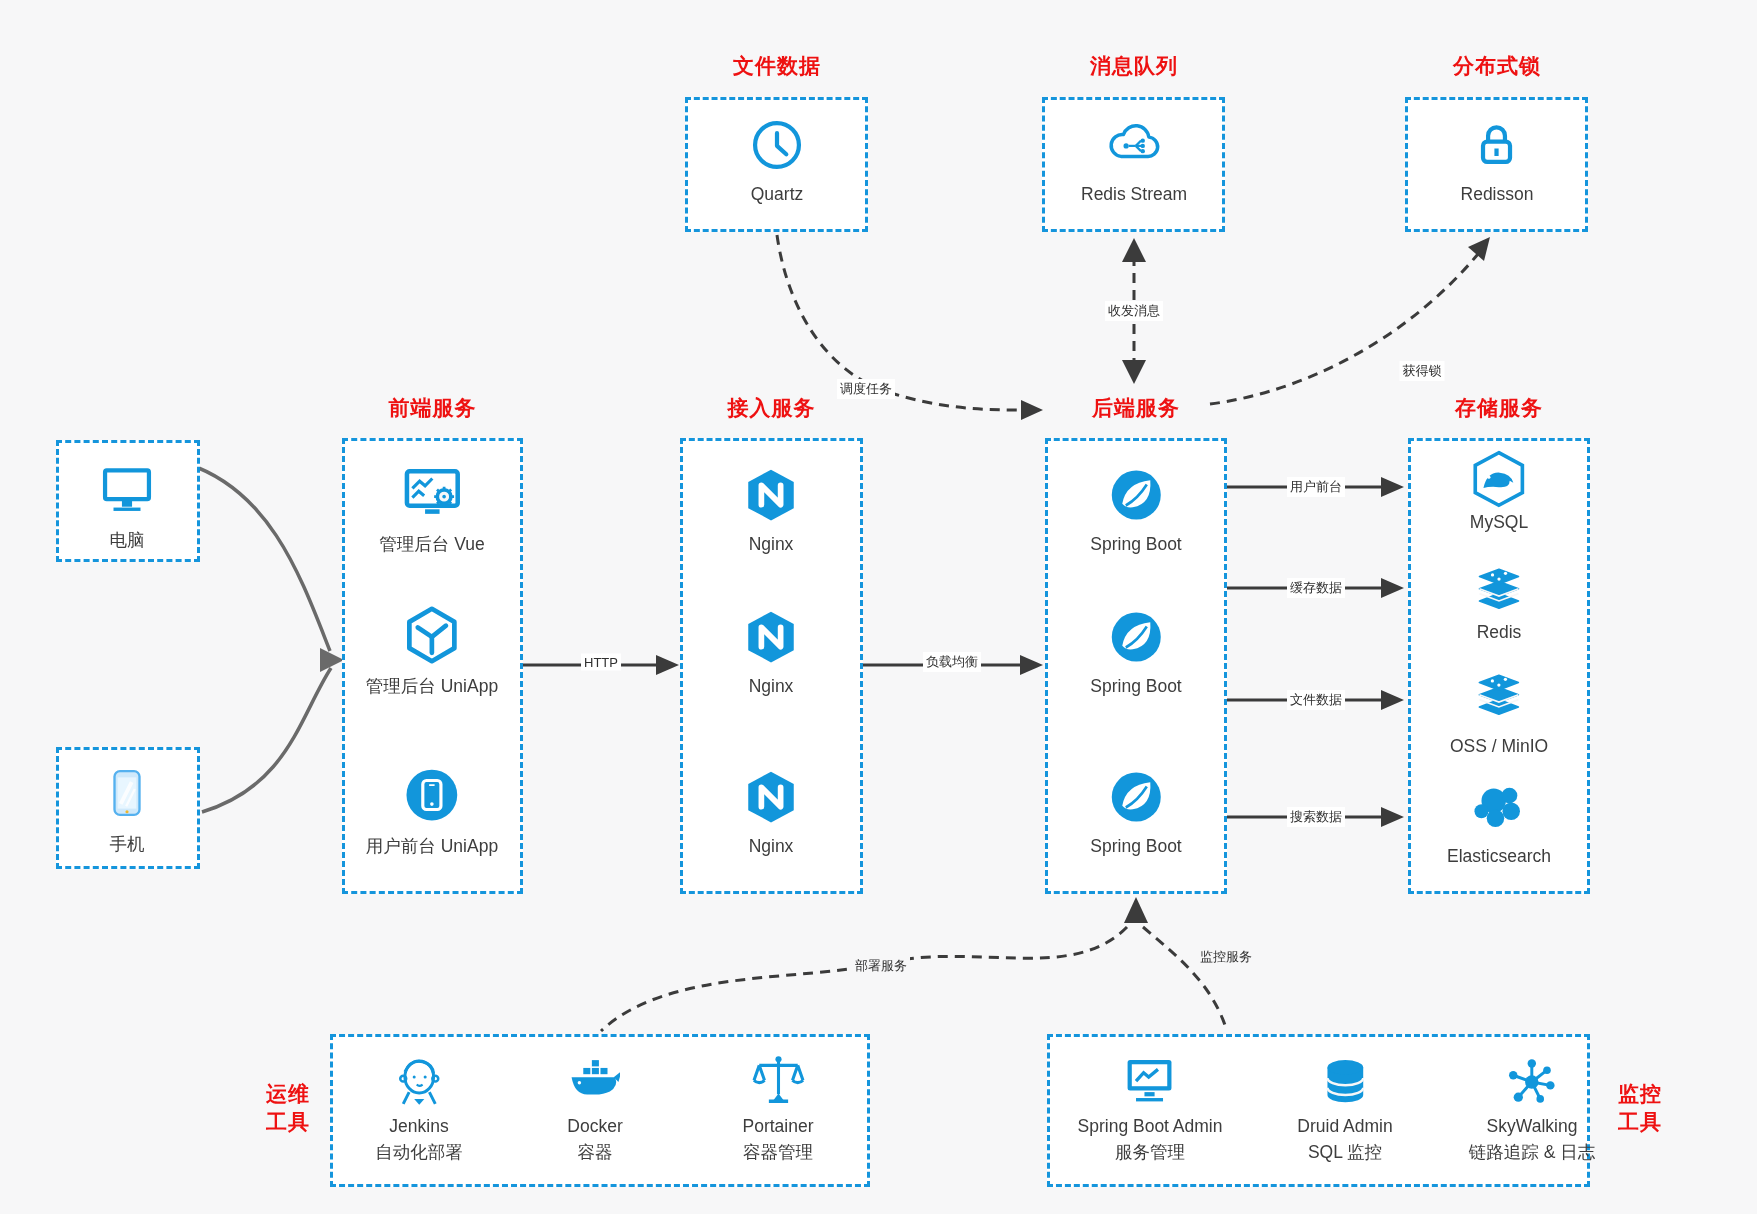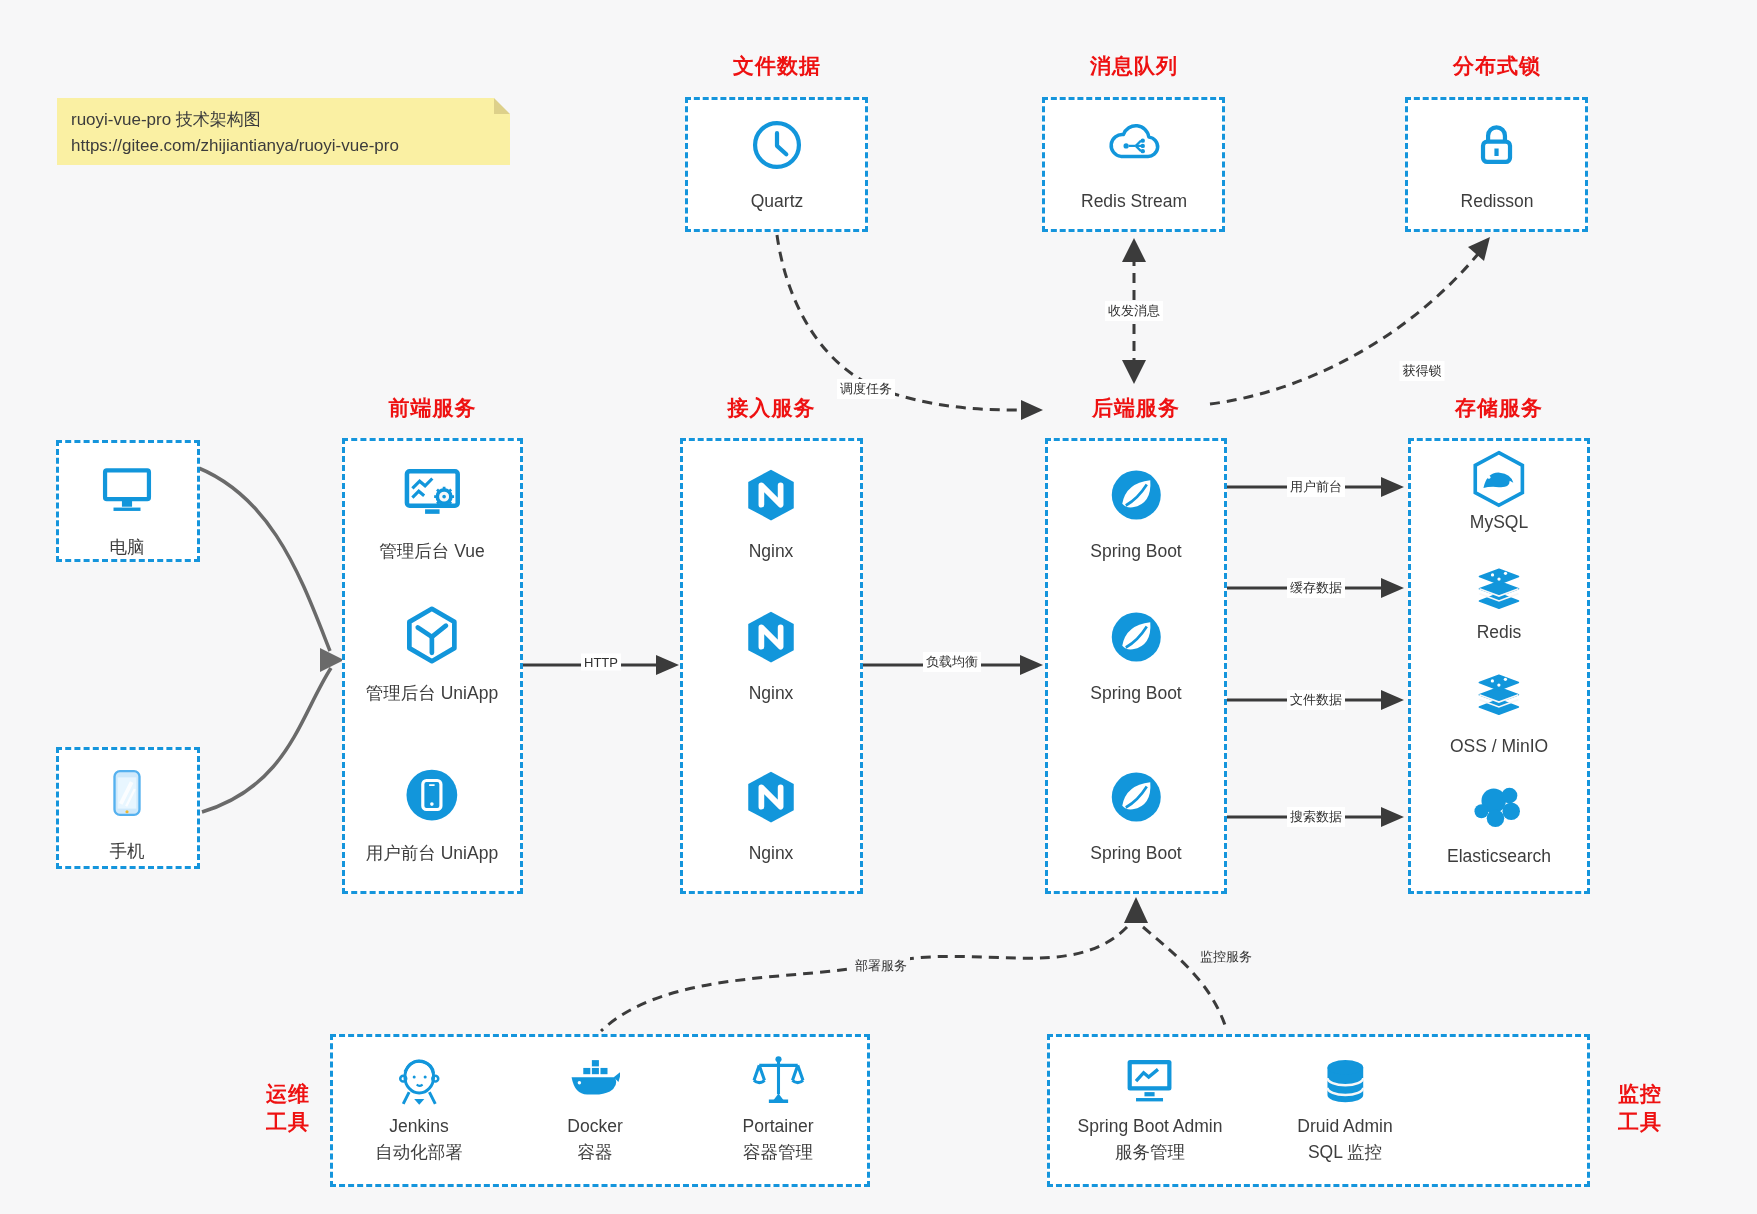--- a/index.html
+++ b/index.html
@@ -4,21 +4,21 @@
 <style>
   html,body{margin:0;padding:0;background:#f7f7f8;}
   body{font-family:"Liberation Sans","DejaVu Sans",sans-serif;}
   .canvas{position:relative;width:1757px;height:1214px;background:#f7f7f8;overflow:hidden;}
   .edges{position:absolute;left:0;top:0;z-index:1;}
   .dashed-box{position:absolute;border:3px dashed #1595dc;background:#fff;box-sizing:border-box;z-index:2;}
   .gtitle{position:absolute;color:#ee1111;font-weight:bold;font-size:21px;text-align:center;z-index:3;letter-spacing:1px;}
   .side-title{position:absolute;color:#ee1111;font-weight:bold;font-size:21px;text-align:center;line-height:1.32;z-index:3;letter-spacing:1px;}
   .item{position:absolute;transform:translateX(-50%);text-align:center;z-index:3;}
   .ic{display:flex;height:62px;align-items:center;justify-content:center;}
-  .lbl{font-size:17.5px;color:#3d3d3d;margin-top:15px;white-space:nowrap;}
+  .lbl{font-size:17.5px;color:#3d3d3d;margin-top:8px;white-space:nowrap;}
   .bitem .ic{height:60px;}
   .bitem .lbl{margin-top:4px;}
   .lbl2{font-size:17.5px;color:#3d3d3d;margin-top:3px;white-space:nowrap;}
   .edge-label{position:absolute;background:#fff;color:#2f2f2f;font-size:13px;padding:1px 3px;white-space:nowrap;transform:translate(-50%,-50%);z-index:5;}
   .note{position:absolute;left:57px;top:98px;width:453px;height:67px;background:#faf0a3;z-index:4;box-sizing:border-box;padding:9px 14px;font-size:17px;color:#3c3c3c;line-height:1.5;}
   .note::after{content:"";position:absolute;top:0;right:0;width:0;height:0;border-top:16px solid #f7f7f8;border-left:16px solid #ddd08a;}
 </style>
 </head>
 <body>
 
@@ -231,24 +231,20 @@
     </g>
     <g fill="#3b3b3b">
       <polygon points="1043,410 1021,400 1021,420"></polygon>
       <polygon points="1134,238 1122,262 1146,262"></polygon>
       <polygon points="1134,384 1122,360 1146,360"></polygon>
       <polygon points="1490,237 1484,261 1468,247"></polygon>
       <polygon points="1136,897 1124,923 1148,923"></polygon>
     </g>
   </svg>
 
-  <div class="note">
-    <div>ruoyi-vue-pro 技术架构图</div>
-    <div>https://gitee.com/zhijiantianya/ruoyi-vue-pro</div>
-  </div>
 
   <div class="gtitle" style="left:686px;top:52px;width:182px">文件数据</div>
   <div class="gtitle" style="left:1043px;top:52px;width:182px">消息队列</div>
   <div class="gtitle" style="left:1406px;top:52px;width:182px">分布式锁</div>
   <div class="gtitle" style="left:342px;top:394px;width:181px">前端服务</div>
   <div class="gtitle" style="left:680px;top:394px;width:183px">接入服务</div>
   <div class="gtitle" style="left:1045px;top:394px;width:182px">后端服务</div>
   <div class="gtitle" style="left:1408px;top:394px;width:182px">存储服务</div>
 
   <div class="dashed-box" style="left:685px;top:97px;width:183px;height:135px"></div>
@@ -461,20 +457,29 @@
   </div>
   <div class="item bitem" style="left:1345px;top:1052px">
     <span class="ic">
         <svg width="52" height="56" viewBox="0 0 64 64">
           <use href="#sym-druid"></use>
         </svg>
       </span>
     <div class="lbl">Druid Admin</div>
     <div class="lbl2">SQL 监控</div>
   </div>
+  <div class="item bitem" style="left:1532px;top:1052px">
+    <span class="ic">
+        <svg width="54" height="54" viewBox="0 0 64 64">
+          <use href="#sym-sky"></use>
+        </svg>
+      </span>
+    <div class="lbl">SkyWalking</div>
+    <div class="lbl2">链路追踪 &amp; 日志</div>
+  </div>
 
   <div class="edge-label" style="left:601px;top:662px">HTTP</div>
   <div class="edge-label" style="left:952px;top:662px">负载均衡</div>
   <div class="edge-label" style="left:866px;top:389px">调度任务</div>
   <div class="edge-label" style="left:1134px;top:311px">收发消息</div>
   <div class="edge-label" style="left:1422px;top:371px">获得锁</div>
   <div class="edge-label" style="left:1316px;top:487px">用户前台</div>
   <div class="edge-label" style="left:1316px;top:588px">缓存数据</div>
   <div class="edge-label" style="left:1316px;top:700px">文件数据</div>
   <div class="edge-label" style="left:1316px;top:817px">搜索数据</div>

